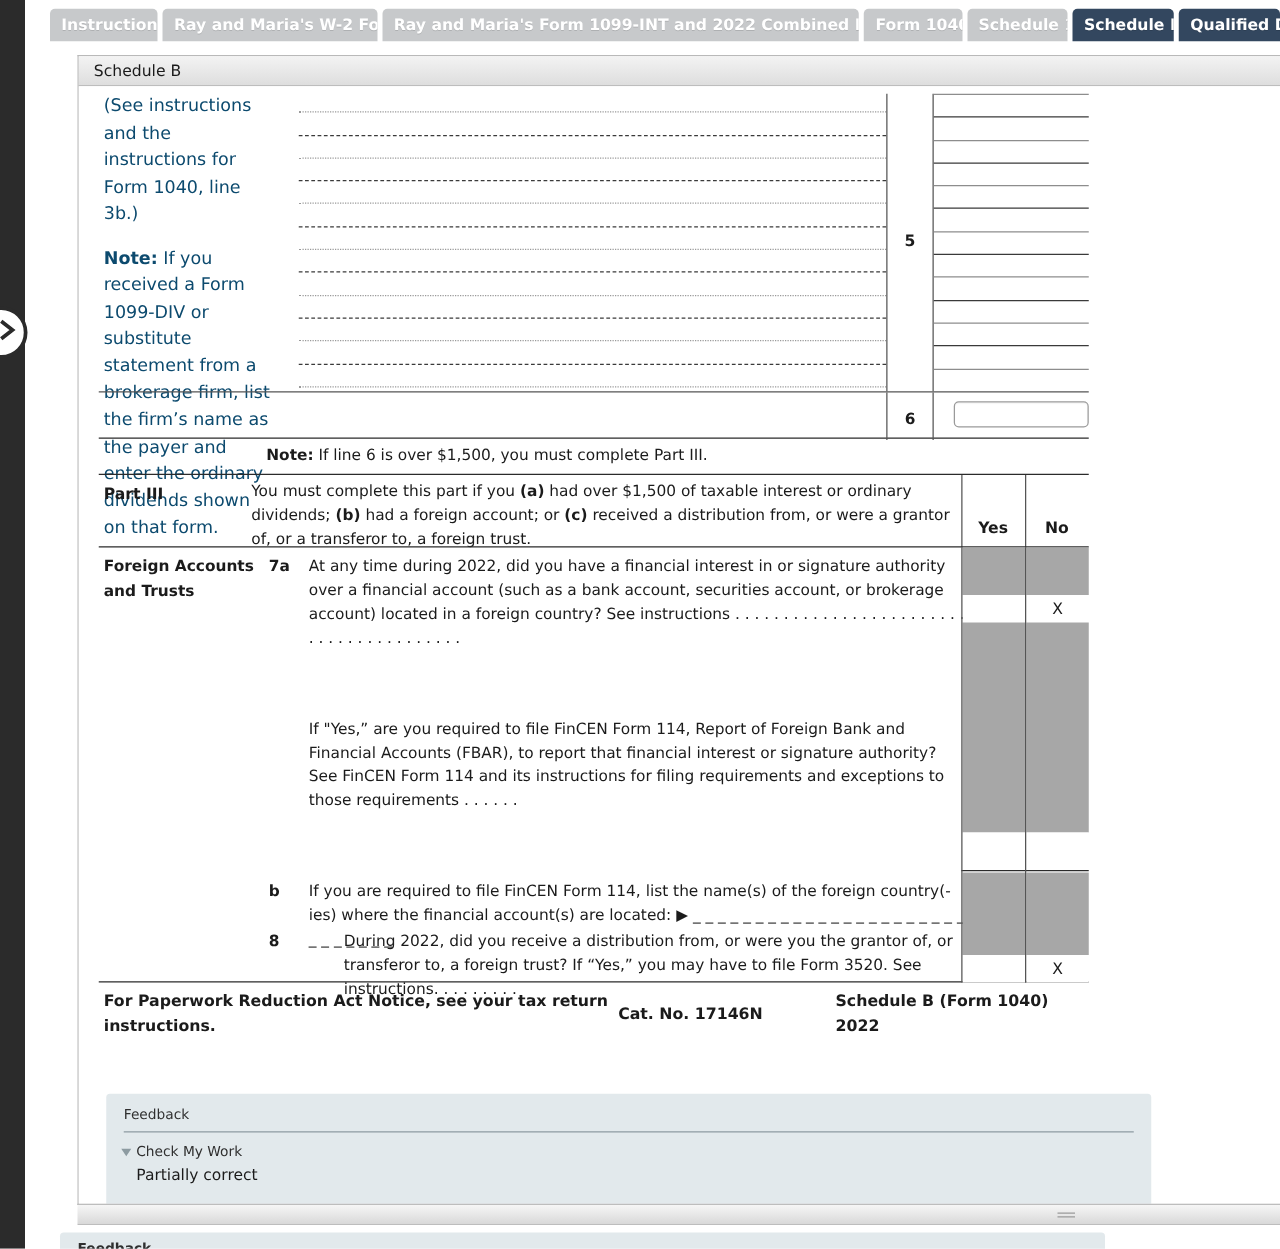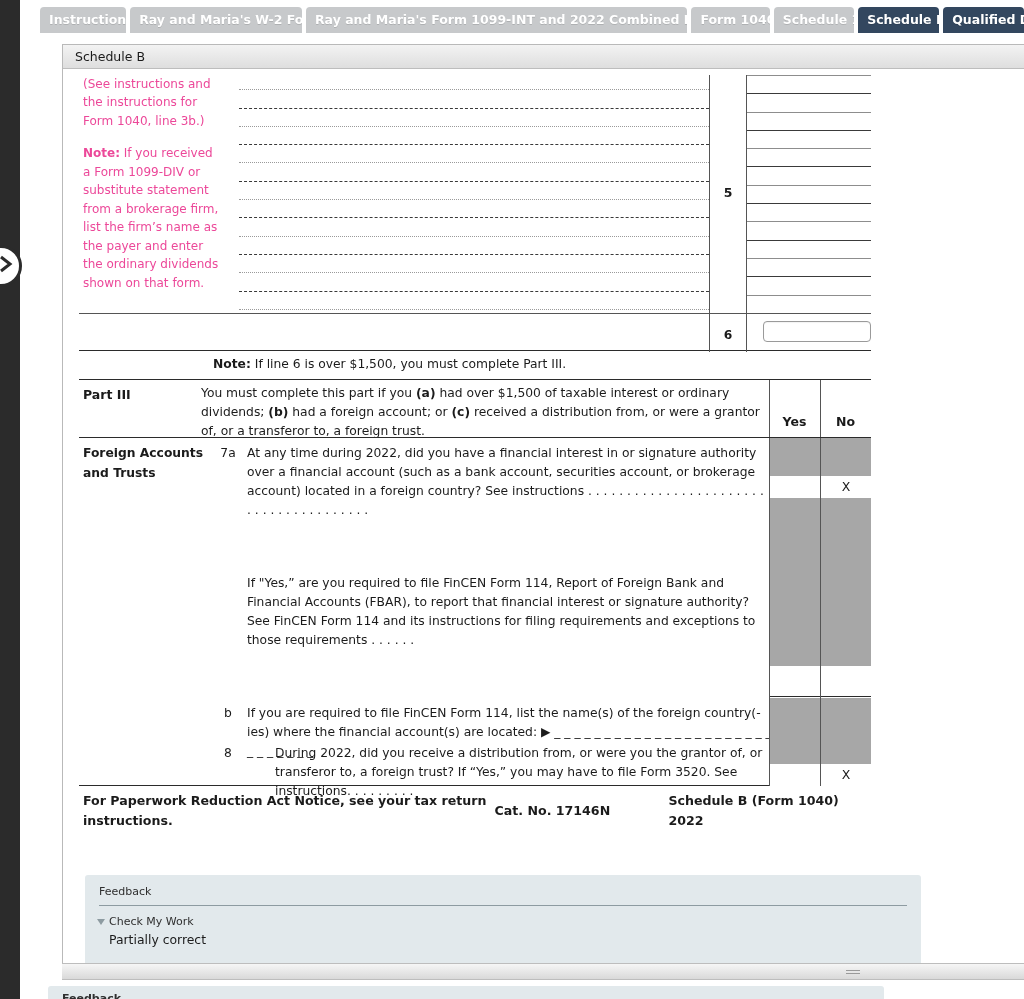--- a/index.html
+++ b/index.html
@@ -68,21 +68,21 @@
     width: 792px;
     font-size: 12.3px; color: #1b1b1b; line-height: 1.55;
   }
 
   
   .grid { position: relative; }
 
   
   .gutter {
     position: absolute; left: 4px; top: 0; width: 138px;
-    font-size: 12px; line-height: 1.54; color: #ec4899;
+    font-size: 14px; line-height: 1.54; color: #0c4a6e;
   }
   .gutter p { margin: 0 0 14px 0; }
   .gutter b { font-weight: bold; }
 
   
   .rows {
     position: absolute; left: 160px; top: 0;
     width: 470px;
   }
   .drow { height: 18.3px; position: relative; }
@@ -138,21 +138,21 @@
     position: absolute; left: 690px; top: 0; width: 102px; height: 58px;
   }
   .yn-col { position: absolute; top: 0; height: 58px; width: 51px;
             display:flex; align-items: flex-end; justify-content: center;
             padding-bottom: 7px; font-weight: bold; font-size: 12.5px; }
   .yn-yes { left: 0; } .yn-no { left: 51px; text-align: right; }
 
   
   .qwrap { position: relative; }
   .qlabel { position: absolute; left: 4px; width: 128px; font-weight: bold; }
-  .qnum   { position: absolute; width: 26px; text-align: center; font-weight: normal; }
+  .qnum   { position: absolute; width: 26px; text-align: left; font-weight: bold; }
   .qtext  { position: absolute; width: 528px; }
   .caution { position: absolute; left: 4px; width: 128px; }
   .caution b { font-weight: bold; }
 
   
   .cell { position: absolute; }
   .cell.shade { background: #a7a7a7; }
   .cell.white { background: #ffffff; }
   .cell .x { display:flex; align-items:center; justify-content:center;
              height:100%; font-size: 12.5px; color:#1b1b1b; }

